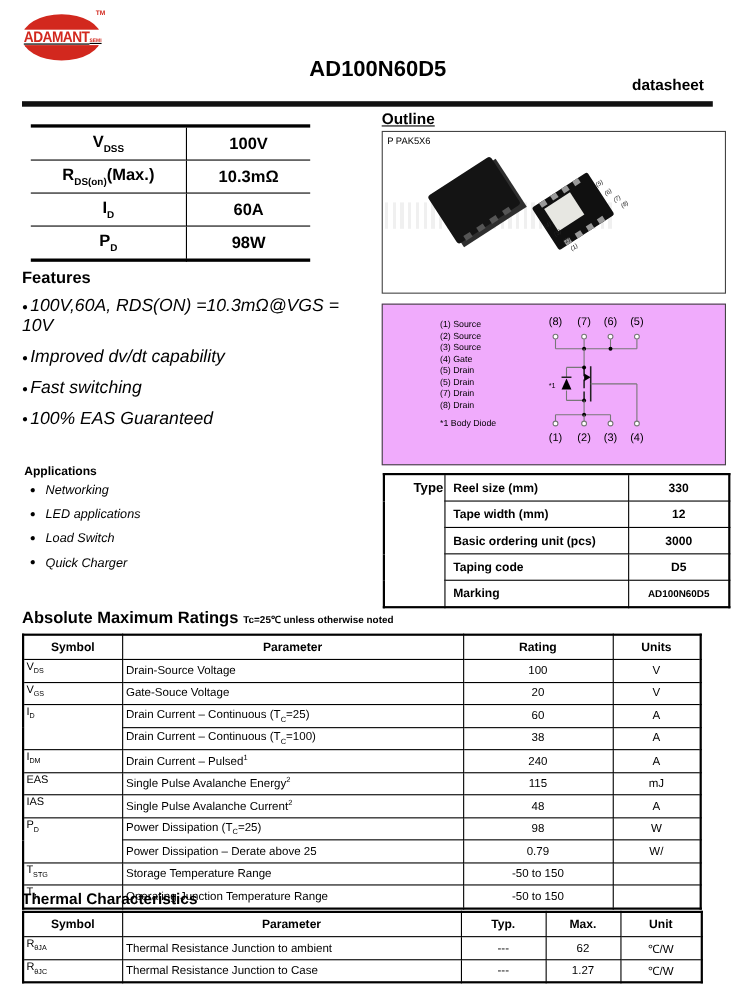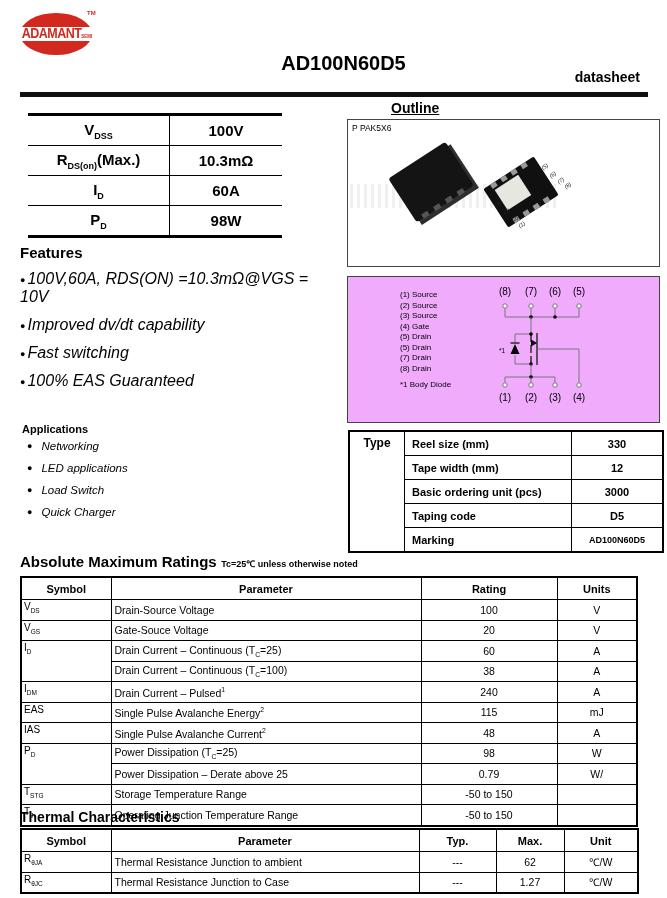--- a/index.html
+++ b/index.html
@@ -3,21 +3,21 @@
 <meta charset="utf-8">
 <style>
   html,body{margin:0;padding:0;background:#fff;}
   .page{position:relative;width:667px;height:898px;background:#ffffff;overflow:hidden;
         font-family:"Liberation Sans", sans-serif;color:#000;}
   
   .logo{position:absolute;left:20px;top:10px;width:80px;height:48px;}
   .logo-ellipse{position:absolute;left:0;top:3px;width:72px;height:42px;border-radius:50%;background:#d2281e;}
   .logo-tm{position:absolute;left:67px;top:0;font-size:6px;font-weight:bold;color:#d2281e;}
   .logo-band{position:absolute;left:-2px;top:17px;width:78px;height:14px;background:#fff;
-             display:flex;align-items:center;justify-content:center;}
+             display:flex;align-items:center;justify-content:center;text-decoration:underline;}
   .logo-brand{color:#d2281e;font-weight:bold;font-size:12.5px;letter-spacing:-0.5px;transform:scaleY(1.1);}
   .logo-sub{color:#d2281e;font-weight:bold;font-size:4.5px;margin-top:4px;}
   .title{position:absolute;left:20px;right:0;top:52px;text-align:center;font-size:20px;font-weight:bold;}
   .doctype{position:absolute;right:27px;top:69px;font-size:14px;font-weight:bold;}
   .rule{position:absolute;left:20px;top:92px;width:628px;height:5px;background:#111;}
   
   .spec-table{position:absolute;left:28px;top:113px;width:254px;border-collapse:collapse;
               border-bottom:3px solid #000;}
   .spec-table td{border-top:1.5px solid #000;height:27px;text-align:center;font-weight:bold;font-size:15px;}
   .spec-table tr:first-child td{border-top:3px solid #000;}
@@ -26,21 +26,21 @@
   
   .feat-h{position:absolute;left:20px;top:244px;font-size:15px;font-weight:bold;}
   .feat-list{position:absolute;left:20px;top:270px;width:320px;margin:0;padding:0;list-style:none;}
   .feat-list li{font-style:italic;font-size:16px;margin-bottom:10px;}
   .feat-list li::before{content:"●";font-style:normal;font-size:9px;vertical-align:1px;margin-right:2px;}
   .app-h{position:absolute;left:22px;top:423px;font-size:11px;font-weight:bold;}
   .app-list{position:absolute;left:27px;top:440px;width:300px;margin:0;padding:0;list-style:none;}
   .app-list li{font-style:italic;font-size:11.5px;margin-bottom:10px;}
   .app-list li::before{content:"●";font-style:normal;font-size:9px;vertical-align:1px;margin-right:9px;}
   
-  .outline-h{position:absolute;left:347px;top:100px;font-size:14px;font-weight:bold;text-decoration:underline;margin-left:44px;}
+  .outline-h{position:absolute;left:347px;top:100px;font-size:14px;font-weight:bold;text-decoration:underline;}
   .outline-box{position:absolute;left:347px;top:119px;width:311px;height:146px;border:1.5px solid #444;background:#fff;}
   .pkg-name{position:absolute;left:4px;top:3px;font-size:8.5px;}
   .watermark{position:absolute;left:2px;top:64px;width:210px;height:24px;opacity:0.06;
              background:repeating-linear-gradient(90deg,#000 0 3px,transparent 3px 7px);}
   .pkg-svg{position:absolute;left:0;top:0;width:311px;height:143px;}
   .pkg-pin-label{font-size:5.5px;font-style:italic;fill:#222;}
   
   .pin-box{position:absolute;left:347px;top:276px;width:311px;height:145px;border:1.5px solid #444;background:#f0abfc;}
   .pin-list{position:absolute;left:52px;top:13px;}
   .pin-line{font-size:8px;line-height:10.5px;}
@@ -48,21 +48,21 @@
   .schematic{position:absolute;left:0;top:0;width:308px;height:142px;}
   .schematic .wire{stroke:#777;stroke-width:1;fill:none;}
   .schematic .blk{stroke:#222;stroke-width:1.4;fill:none;}
   .schematic circle.term{stroke:#777;stroke-width:1;fill:#fff;}
   .schematic circle.dot{fill:#000;stroke:none;}
   .schematic text{font-size:10px;fill:#000;text-anchor:middle;}
   .schematic text.small{font-size:6.5px;}
   
   .type-table{position:absolute;left:348px;top:430px;border-collapse:collapse;border:2px solid #000;}
   .type-table td{border:1.5px solid #000;height:21px;font-weight:bold;}
-  .type-table td.tt-head{width:52px;text-align:center;vertical-align:top;padding-top:4px;font-size:12px;}
+  .type-table td.tt-head{width:52px;text-align:right;vertical-align:top;padding-top:4px;font-size:12px;}
   .type-table td.tt-l{width:158px;font-size:11px;padding-left:7px;}
   .type-table td.tt-v{width:88px;font-size:11px;text-align:center;}
   .type-table tr:last-child td.tt-v{font-size:9px;}
   
   .amr-h{position:absolute;left:20px;top:553px;}
   .amr-h1{font-size:15px;font-weight:bold;}
   .amr-h2{font-size:9px;font-weight:bold;}
   .th-h{position:absolute;left:20px;top:809px;font-size:14px;font-weight:bold;}
   
   .data-table{border-collapse:collapse;border:2.5px solid #000;table-layout:fixed;}

